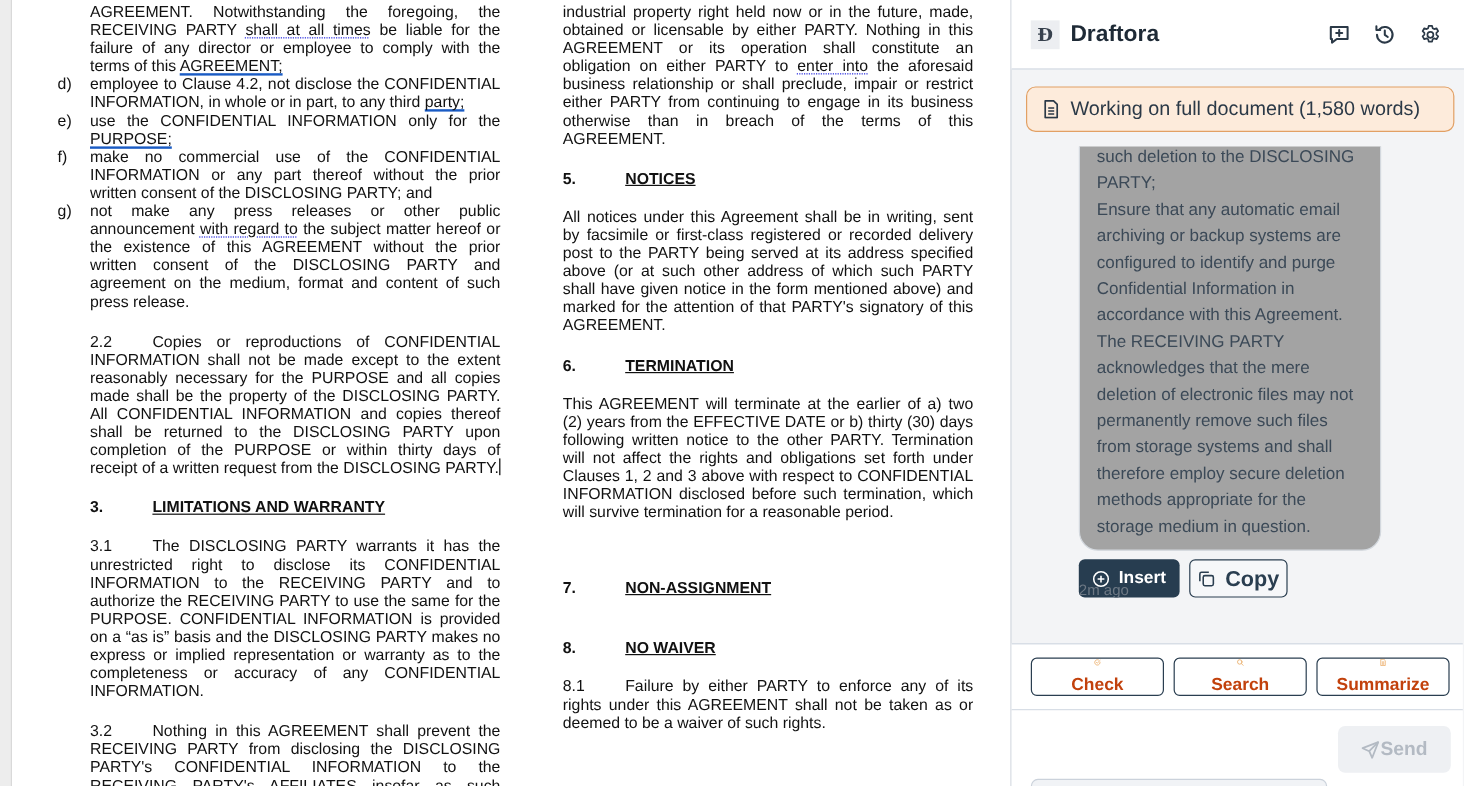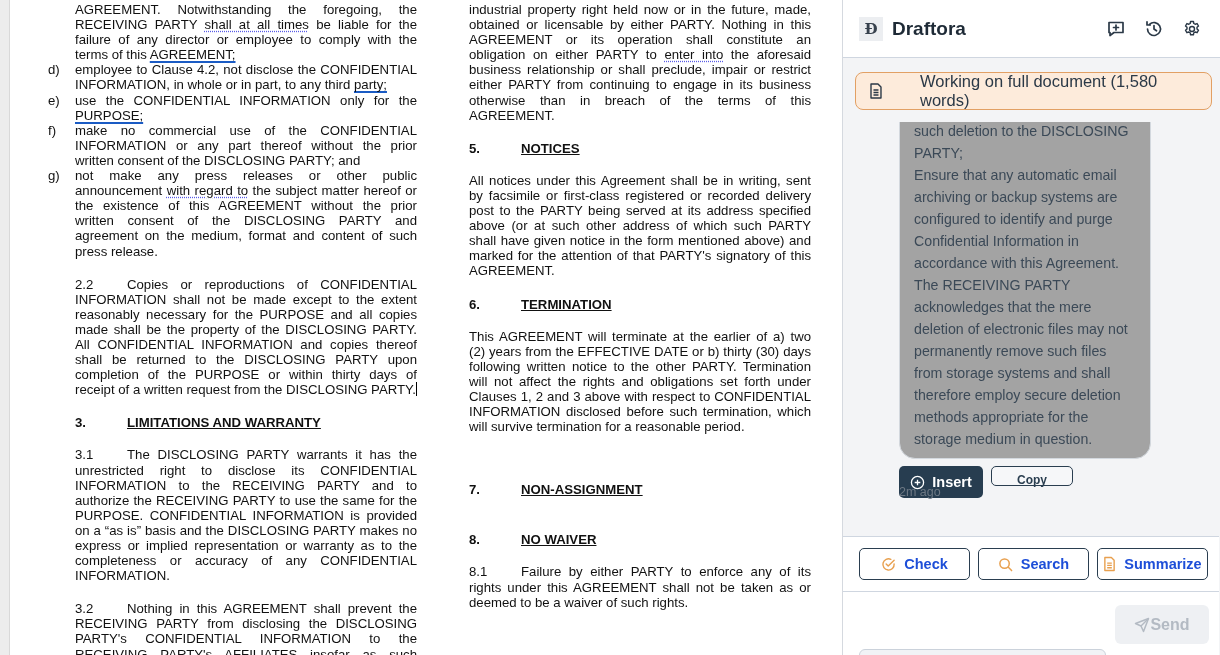--- a/index.html
+++ b/index.html
@@ -26,32 +26,32 @@
   .grammar { text-decoration: underline dotted; text-decoration-color: #5a5ce6; text-underline-offset: 2px; margin-top: 28px; }
   .caret { display: inline-block; width: 1px; height: 14px; background: #000; vertical-align: -2px; }
 
   
   .panel { position: absolute; left: 842px; top: 0; width: 378px; height: 655px; background: #f3f4f6; border-left: 1px solid #d5d9df; }
   .panel-header { height: 58px; background: #ffffff; border-bottom: 1px solid #cfd6e0; display: flex; align-items: center; padding: 0 16px; }
   .logo { width: 24px; height: 24px; background: #eceef1; display: flex; align-items: center; justify-content: center; font-family: "DejaVu Serif", serif; font-weight: bold; font-size: 15px; color: #37414d; margin-right: 9px; }
   .app-title { font-size: 19px; font-weight: bold; color: #1e2a36; flex: 1; }
   .hdr-icon { width: 24px; height: 24px; display: flex; align-items: center; justify-content: center; margin-left: 14px; cursor: pointer; }
 
-  .context-banner { position: absolute; left: 12px; top: 72px; width: 357px; height: 38px; background: #fdebdb; border: 1px solid #e2a064; border-radius: 8px; display: flex; align-items: center; padding-left: 13px; font-size: 16.5px; color: #2b3947; gap: 28px; }
+  .context-banner { position: absolute; left: 12px; top: 72px; width: 357px; height: 38px; background: #fdebdb; border: 1px solid #e2a064; border-radius: 8px; display: flex; align-items: center; padding-left: 13px; font-size: 16.5px; color: #2b3947; }
   .context-banner svg { margin-right: 9px; }
 
   .messages { position: absolute; left: 0; top: 122px; width: 376px; height: 414px; overflow: hidden; }
   .bubble { position: absolute; left: 56px; top: -40px; width: 252px; background: #a3a3a3; border: 1px solid #d3d8de; border-radius: 0 0 16px 16px; padding: 37px 14px 8px 14px; font-size: 14.2px; line-height: 22px; color: #3b4957; }
   .msg-actions { position: absolute; left: 56px; top: 344px; display: flex; gap: 8px; }
   .btn-insert { height: 32px; width: 84px; background: #273d50; border-radius: 5px; color: #fff; font-weight: bold; font-size: 14.5px; display: flex; align-items: center; justify-content: center; gap: 7px; cursor: pointer; }
-  .btn-copy { height: 20px; width: 82px; background: #f6f7f9; border: 1px solid #2a3e50; border-radius: 5px; color: #2a3e50; font-weight: bold; font-size: 12px; display: flex; align-items: center; justify-content: center; gap: 8px; cursor: pointer; flex-direction: column; }
+  .btn-copy { height: 32px; width: 82px; background: #f6f7f9; border: 1px solid #2a3e50; border-radius: 5px; color: #2a3e50; font-weight: bold; font-size: 18px; display: flex; align-items: center; justify-content: center; gap: 8px; cursor: pointer; }
   .timestamp { position: absolute; left: 56px; top: 363px; font-size: 12.5px; color: #6d7884; }
 
   .quick-bar { position: absolute; left: 0; top: 536px; width: 376px; height: 56px; background: #ffffff; border-top: 1px solid #cfd6e0; border-bottom: 1px solid #cfd6e0; display: flex; align-items: center; padding-left: 16px; gap: 8px; }
-  .quick-btn { width: 111px; height: 32px; border: 1px solid #2a3e50; border-radius: 5px; background: #fff; display: flex; align-items: center; justify-content: center; gap: 8px; font-size: 14.5px; font-weight: bold; color: #1d4ed8; cursor: pointer; }
+  .quick-btn { width: 111px; height: 32px; border: 1px solid #2a3e50; border-radius: 5px; background: #fff; display: flex; align-items: center; justify-content: center; gap: 8px; font-size: 14.5px; font-weight: bold; color: #c2410c; cursor: pointer; flex-direction: column; }
 
   .composer { position: absolute; left: 0; top: 592px; width: 376px; height: 63px; background: #ffffff; display: flex; align-items: flex-start; padding: 13px 0 0 16px; gap: 9px; }
   .msg-input { width: 247px; height: 39px; background: #f1f3f6; border: 1px solid #cbd2db; border-radius: 6px; padding: 0 13px; font-family: "Liberation Sans", sans-serif; font-size: 14.5px; color: #333; outline: none; margin-top: 44px; }
   .msg-input::placeholder { color: #6f7a86; }
   .send-btn { width: 94px; height: 39px; background: #eef0f3; border-radius: 6px; display: flex; align-items: center; justify-content: center; font-size: 16px; font-weight: bold; color: #b3bac3; cursor: pointer; }
 </style>
 </head>
 <body>
 
 <div class="doc-area">

